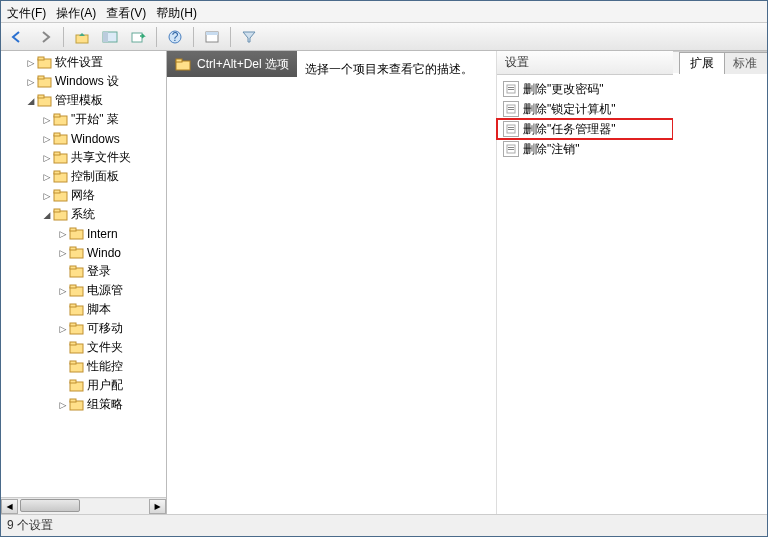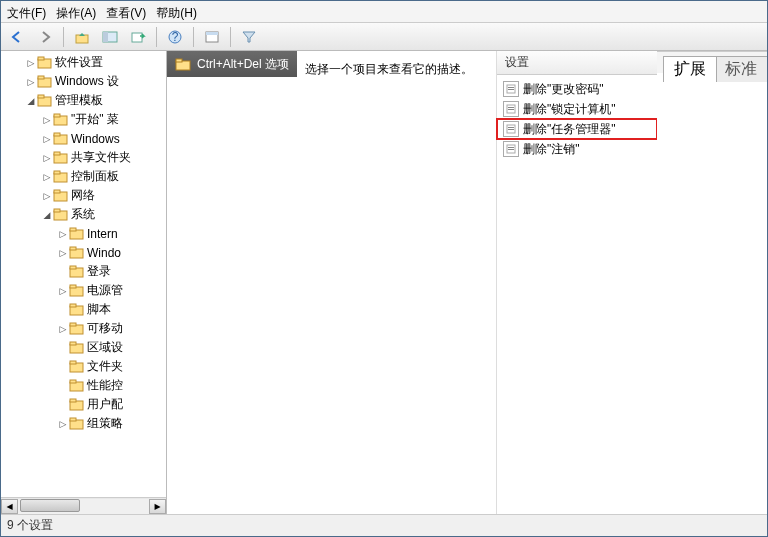--- a/index.html
+++ b/index.html
@@ -32,21 +32,21 @@
 .pathbar { height: 26px; background: linear-gradient(#6a6a6a,#555); color: #fff; display: flex; align-items: center; padding: 0 8px; gap: 6px; }
 .main-split { flex: 1; display: flex; overflow: hidden; }
 .desc-pane { width: 200px; padding: 10px 8px; border-right: 1px solid #ddd; }
 .list-pane { flex: 1; display: flex; flex-direction: column; }
 .list-header { height: 24px; background: linear-gradient(#fdfdfd,#ececec); border-bottom: 1px solid #ccc; display: flex; align-items: center; padding: 0 8px; color: #333; }
 .list-body { flex: 1; padding: 4px 0; }
 .list-row { display: flex; align-items: center; height: 20px; padding: 0 6px; gap: 4px; }
 .list-row.hl { outline: 2px solid #e02020; outline-offset: -1px; }
 .list-row .licon { width: 16px; height: 16px; display: inline-flex; align-items: center; justify-content: center; border: 1px solid #aaa; background: #fff; font-size: 8px; color: #888; }
 .tabs { height: 22px; border-top: 1px solid #ccc; display: flex; align-items: flex-end; padding-left: 6px; background: #f4f4f4; }
-.tab { padding: 2px 10px; border: 1px solid #aaa; border-bottom: none; background: #fff; margin-right: -1px; font-size: 16px; position: relative; top: 9px; }
+.tab { padding: 2px 10px; border: 1px solid #aaa; border-bottom: none; background: #fff; margin-right: -1px; font-size: 12px; position: relative; top: 1px; }
 .tab.inactive { background: #ececec; color: #555; padding-left: 8px; }
 .statusbar { height: 22px; background: #f0f0f0; border-top: 1px solid #ccc; display: flex; align-items: center; padding: 0 6px; color: #333; }
 svg { display: block; }
 </style>
 </head>
 <body>
 
 <div class="window">
 
 
@@ -270,31 +270,20 @@
           <div class="tree-item">
             <span class="indent" style="width: 56px;"></span>
             <span class="twisty">▷</span>
             <span class="folder">
               <svg width="16" height="13">
                 <rect x="1" y="3" width="13" height="9" fill="#ffe08a" stroke="#c09030"></rect>
                 <rect x="1" y="1" width="6" height="3" fill="#ffe08a" stroke="#c09030"></rect>
               </svg>
             </span>
             <span class="label">可移动</span>
-          </div>
-          <div class="tree-item">
-            <span class="indent" style="width: 56px;"></span>
-            <span class="twisty"></span>
-            <span class="folder">
-              <svg width="16" height="13">
-                <rect x="1" y="3" width="13" height="9" fill="#ffe08a" stroke="#c09030"></rect>
-                <rect x="1" y="1" width="6" height="3" fill="#ffe08a" stroke="#c09030"></rect>
-              </svg>
-            </span>
-            <span class="label">区域设</span>
           </div>
           <div class="tree-item">
             <span class="indent" style="width: 56px;"></span>
             <span class="twisty"></span>
             <span class="folder">
               <svg width="16" height="13">
                 <rect x="1" y="3" width="13" height="9" fill="#ffe08a" stroke="#c09030"></rect>
                 <rect x="1" y="1" width="6" height="3" fill="#ffe08a" stroke="#c09030"></rect>
               </svg>
             </span>

